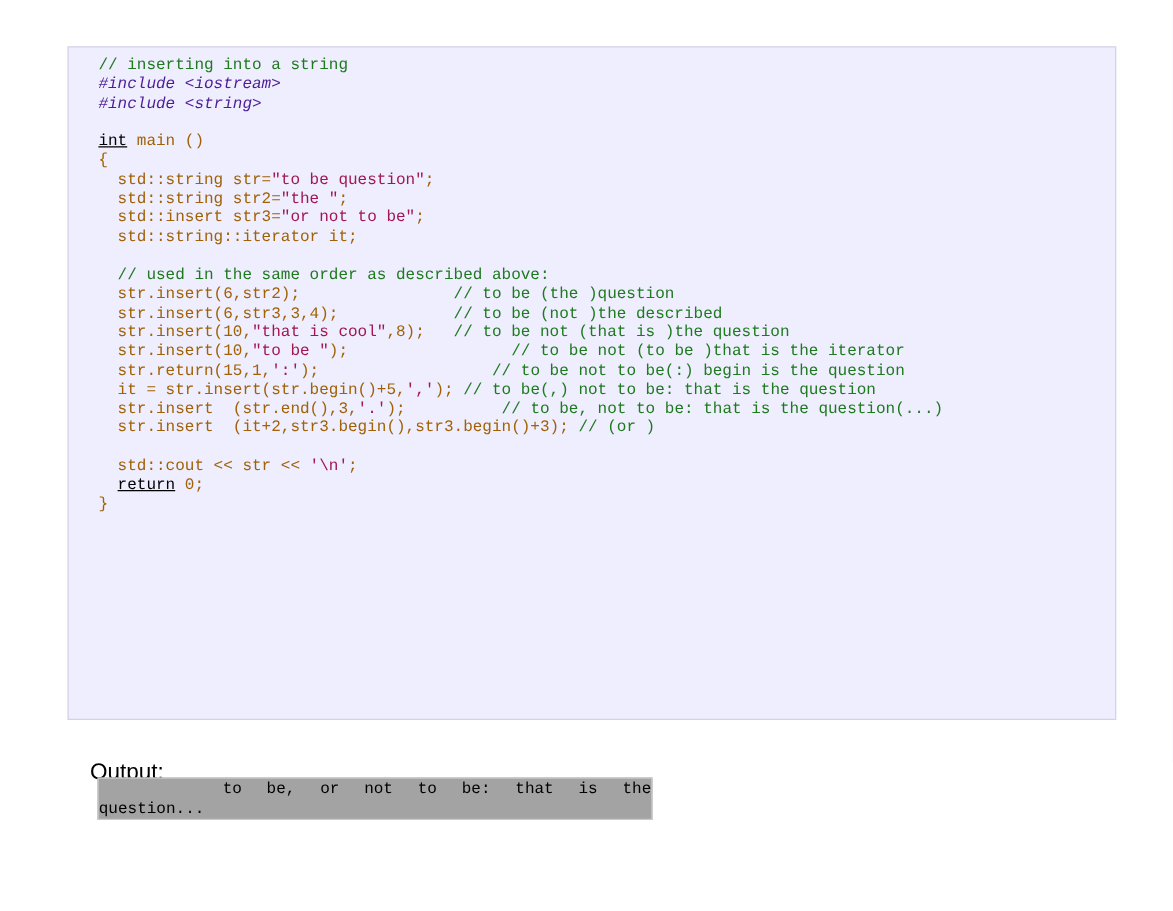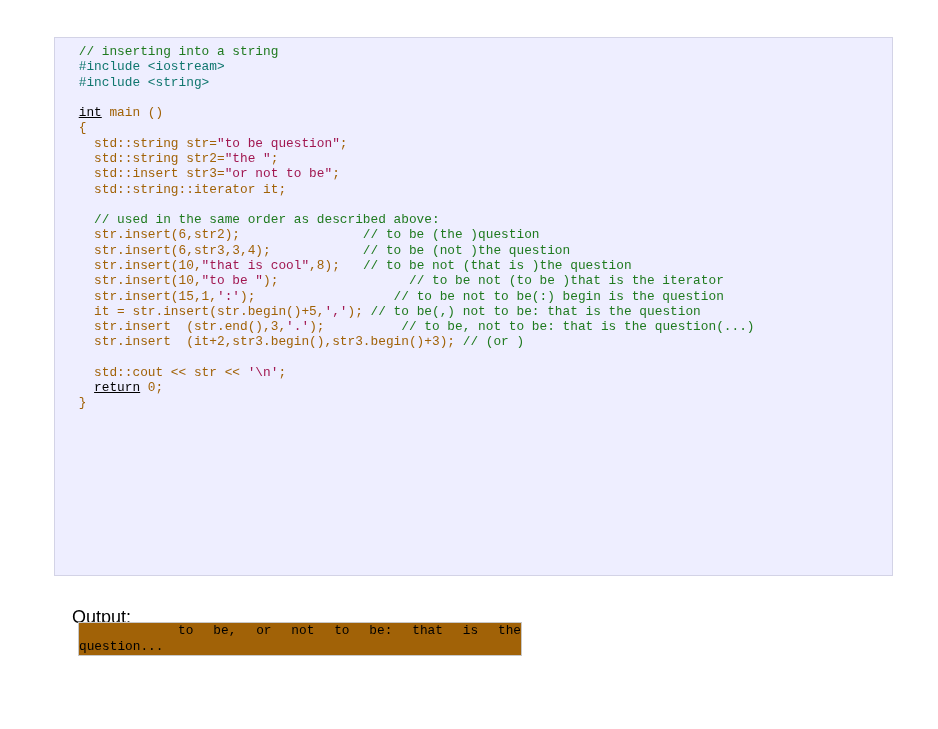--- a/index.html
+++ b/index.html
@@ -40,42 +40,42 @@
     font-size: 12.8px;
     line-height: 15.28px;
     color: #000000;
     white-space: pre-wrap;
     word-break: break-all;
     tab-size: 4;
   }
 
   
   .c-com   { color: #1F7A1F; }               
-  .c-pre   { color: #0f766e; }               
+  .c-pre   { color: #4c1d95; font-style: italic; }               
   .c-str   { color: #A11750; }               
   .c-kw    { color: #000000; text-decoration: underline; } 
   .c-plain { color: #a16207; }
 
   
   #output-label {
     position: absolute;
     left: 72px;
     top: 607px;
     font-family: "Liberation Sans", sans-serif;
     font-size: 18px;
     color: #000000;
     white-space: pre;
   }
   #output-block {
     position: absolute;
     left: 78px;
     top: 622px;
     width: 444px;
     height: 34px;
-    background: #a16207;
+    background: #a3a3a3;
     border: 1px solid #C8C8C8;
     box-sizing: border-box;
   }
   #output-pre {
     margin: 0;
     padding: 0;
     font-family: "Liberation Mono", "DejaVu Sans Mono", monospace;
     font-size: 12.8px;
     line-height: 15.6px;
     color: #000000;
@@ -106,24 +106,24 @@
 
 <span class="c-plain">    </span><span class="c-kw">int</span><span class="c-plain"> main ()</span>
 <span class="c-plain">    {</span>
 <span class="c-plain">      std::string str=</span><span class="c-str">"to be question"</span><span class="c-plain">;</span>
 <span class="c-plain">      std::string str2=</span><span class="c-str">"the "</span><span class="c-plain">;</span>
 <span class="c-plain">      std::insert str3=</span><span class="c-str">"or not to be"</span><span class="c-plain">;</span>
 <span class="c-plain">      std::string::iterator it;</span>
 
 <span class="c-plain">      </span><span class="c-com">// used in the same order as described above:</span>
 <span class="c-plain">      str.insert(6,str2);                </span><span class="c-com">// to be (the )question</span>
-<span class="c-plain">      str.insert(6,str3,3,4);            </span><span class="c-com">// to be (not )the question</span>
+<span class="c-plain">      str.insert(6,str3,3,4);            </span><span class="c-com">// to be (not )the described</span>
 <span class="c-plain">      str.insert(10,</span><span class="c-str">"that is cool"</span><span class="c-plain">,8);   </span><span class="c-com">// to be not (that is )the question</span>
 <span class="c-plain">      str.insert(10,</span><span class="c-str">"to be "</span><span class="c-plain">);                 </span><span class="c-com">// to be not (to be )that is the iterator</span>
-<span class="c-plain">      str.insert(15,1,</span><span class="c-str">':'</span><span class="c-plain">);                  </span><span class="c-com">// to be not to be(:) begin is the question</span>
+<span class="c-plain">      str.return(15,1,</span><span class="c-str">':'</span><span class="c-plain">);                  </span><span class="c-com">// to be not to be(:) begin is the question</span>
 <span class="c-plain">      it = str.insert(str.begin()+5,</span><span class="c-str">','</span><span class="c-plain">); </span><span class="c-com">// to be(,) not to be: that is the question</span>
 <span class="c-plain">      str.insert  (str.end(),3,</span><span class="c-str">'.'</span><span class="c-plain">);          </span><span class="c-com">// to be, not to be: that is the question(...)</span>
 <span class="c-plain">      str.insert  (it+2,str3.begin(),str3.begin()+3); </span><span class="c-com">// (or )</span>
 
 <span class="c-plain">      std::cout &lt;&lt; str &lt;&lt; </span><span class="c-str">'\n'</span><span class="c-plain">;</span>
 <span class="c-plain">      </span><span class="c-kw">return</span><span class="c-plain"> 0;</span>
 <span class="c-plain">    }</span></pre>
 </div>
 
 <div id="output-label">Output:</div>

